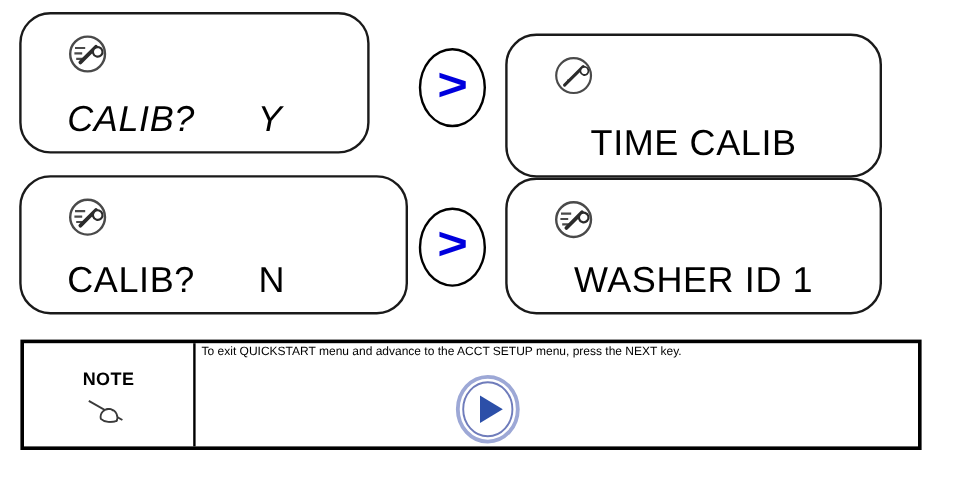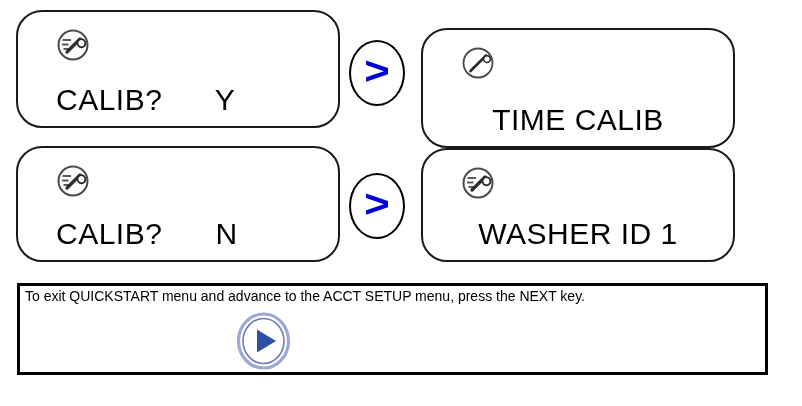--- a/index.html
+++ b/index.html
@@ -44,21 +44,21 @@
   .panel-text.left-al {
     text-align: left;
     padding-left: 38px;
   }
   .panel-text.center-al {
     text-align: center;
     padding: 0 14px;
   }
 
   
-  #panel-calib-y  { left: 16px;  top: 10px;  width: 324px; height: 118px; }
+  #panel-calib-y  { left: 16px;  top: 10px;  width: 292px; height: 118px; font-style: italic; }
   #panel-time     { left: 421px; top: 28px;  width: 314px; height: 120px; }
   #panel-calib-n  { left: 16px;  top: 146px; width: 324px; height: 116px; }
   #panel-washer   { left: 421px; top: 148px; width: 314px; height: 114px; }
 
   
   .chev-btn {
     position: absolute;
     width: 56px;
     height: 66px;
     border: 2.5px solid #000000;
@@ -115,21 +115,21 @@
     width: 38px;
     height: 24px;
   }
   #note-body-cell {
     flex: 1 1 auto;
     position: relative;
     padding: 2px 6px 0 5px;
     box-sizing: border-box;
   }
   #note-body-text {
-    font-size: 14px;
+    font-size: 10px;
     line-height: 1.28;
     color: #000000;
     font-family: "Liberation Sans", sans-serif;
     width: 595px;
   }
   #play-key {
     position: absolute;
     left: 216px;
     top: 25px;
     width: 55px;
@@ -196,20 +196,31 @@
       <line x1="7.5" y1="21" x2="13" y2="21" stroke="#4a4a4a" stroke-width="1.8"></line>
       <path d="M11 24 L24 11" stroke="#2b2b2b" stroke-width="3.2" stroke-linecap="round"></path>
       <path d="M22.5 12.5 a4 4 0 1 0 0.2 -0.2 z" fill="#ffffff" stroke="#2b2b2b" stroke-width="1.8"></path>
     </svg>
   </span>
   <div class="panel-text center-al">WASHER ID 1</div>
 </div>
 
 <div id="note-box">
 
+  <div id="note-label-cell">
+    <div id="note-label-text">NOTE</div>
+    <span id="note-hand-icon">
+      <svg viewBox="0 0 38 24" width="38" height="24">
+        <path d="M2 3 L30 19" stroke="#3a3a3a" stroke-width="1.6" fill="none"></path>
+        <path d="M12 18 C11 13, 15 9, 20 10 C25 11, 27 16, 25 20 C21 21, 15 21, 12 18 Z" fill="#ffffff" stroke="#3a3a3a" stroke-width="1.5"></path>
+        <path d="M16 10.5 C18 9, 21 9.5, 22.5 11.5" fill="none" stroke="#3a3a3a" stroke-width="1.1"></path>
+        <path d="M18.5 20.5 C21 20.8, 24 20.4, 26 19.4" fill="none" stroke="#3a3a3a" stroke-width="1.1"></path>
+      </svg>
+    </span>
+  </div>
 
   <div id="note-body-cell">
     <div id="note-body-text">To exit QUICKSTART menu and advance to the ACCT SETUP menu, press the NEXT key.</div>
     <span id="play-key">
       <svg viewBox="0 0 55 60" width="55" height="60">
         <ellipse cx="27.5" cy="30" rx="25" ry="27" fill="#ffffff" stroke="#9da8d6" stroke-width="3.2"></ellipse>
         <ellipse cx="27.5" cy="30" rx="20.5" ry="22.5" fill="#ffffff" stroke="#6f7cbb" stroke-width="1.6"></ellipse>
         <path d="M21 18.5 L40 30 L21 41.5 Z" fill="#2c4fa8"></path>
       </svg>
     </span>

